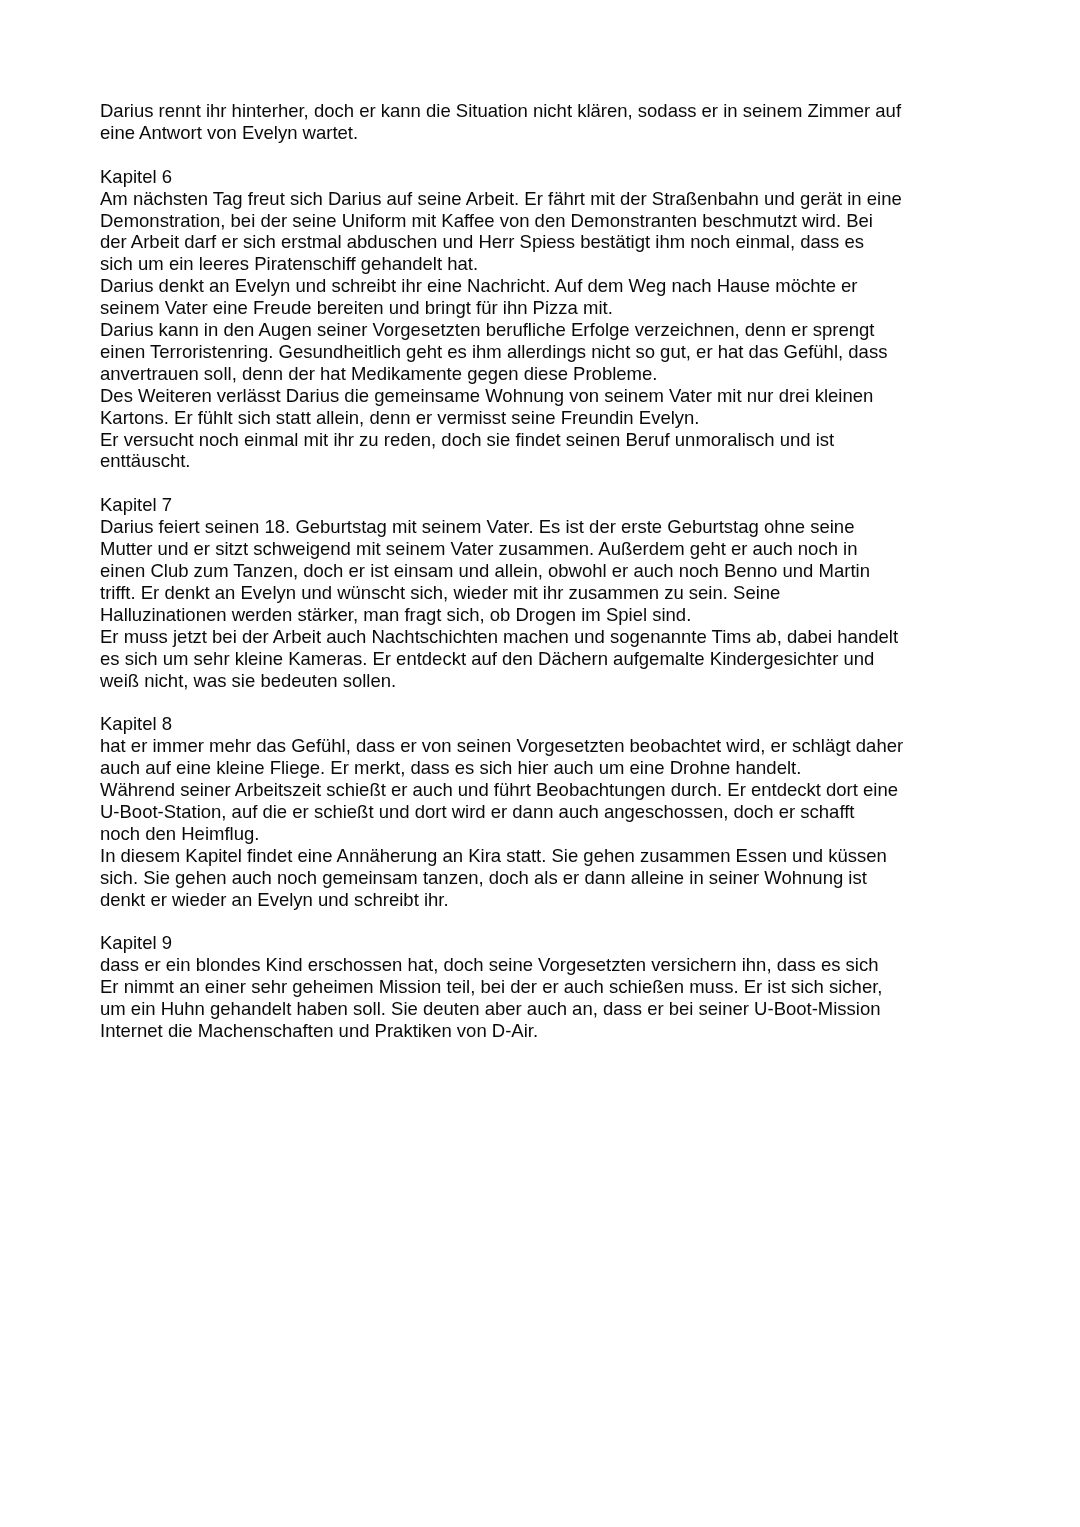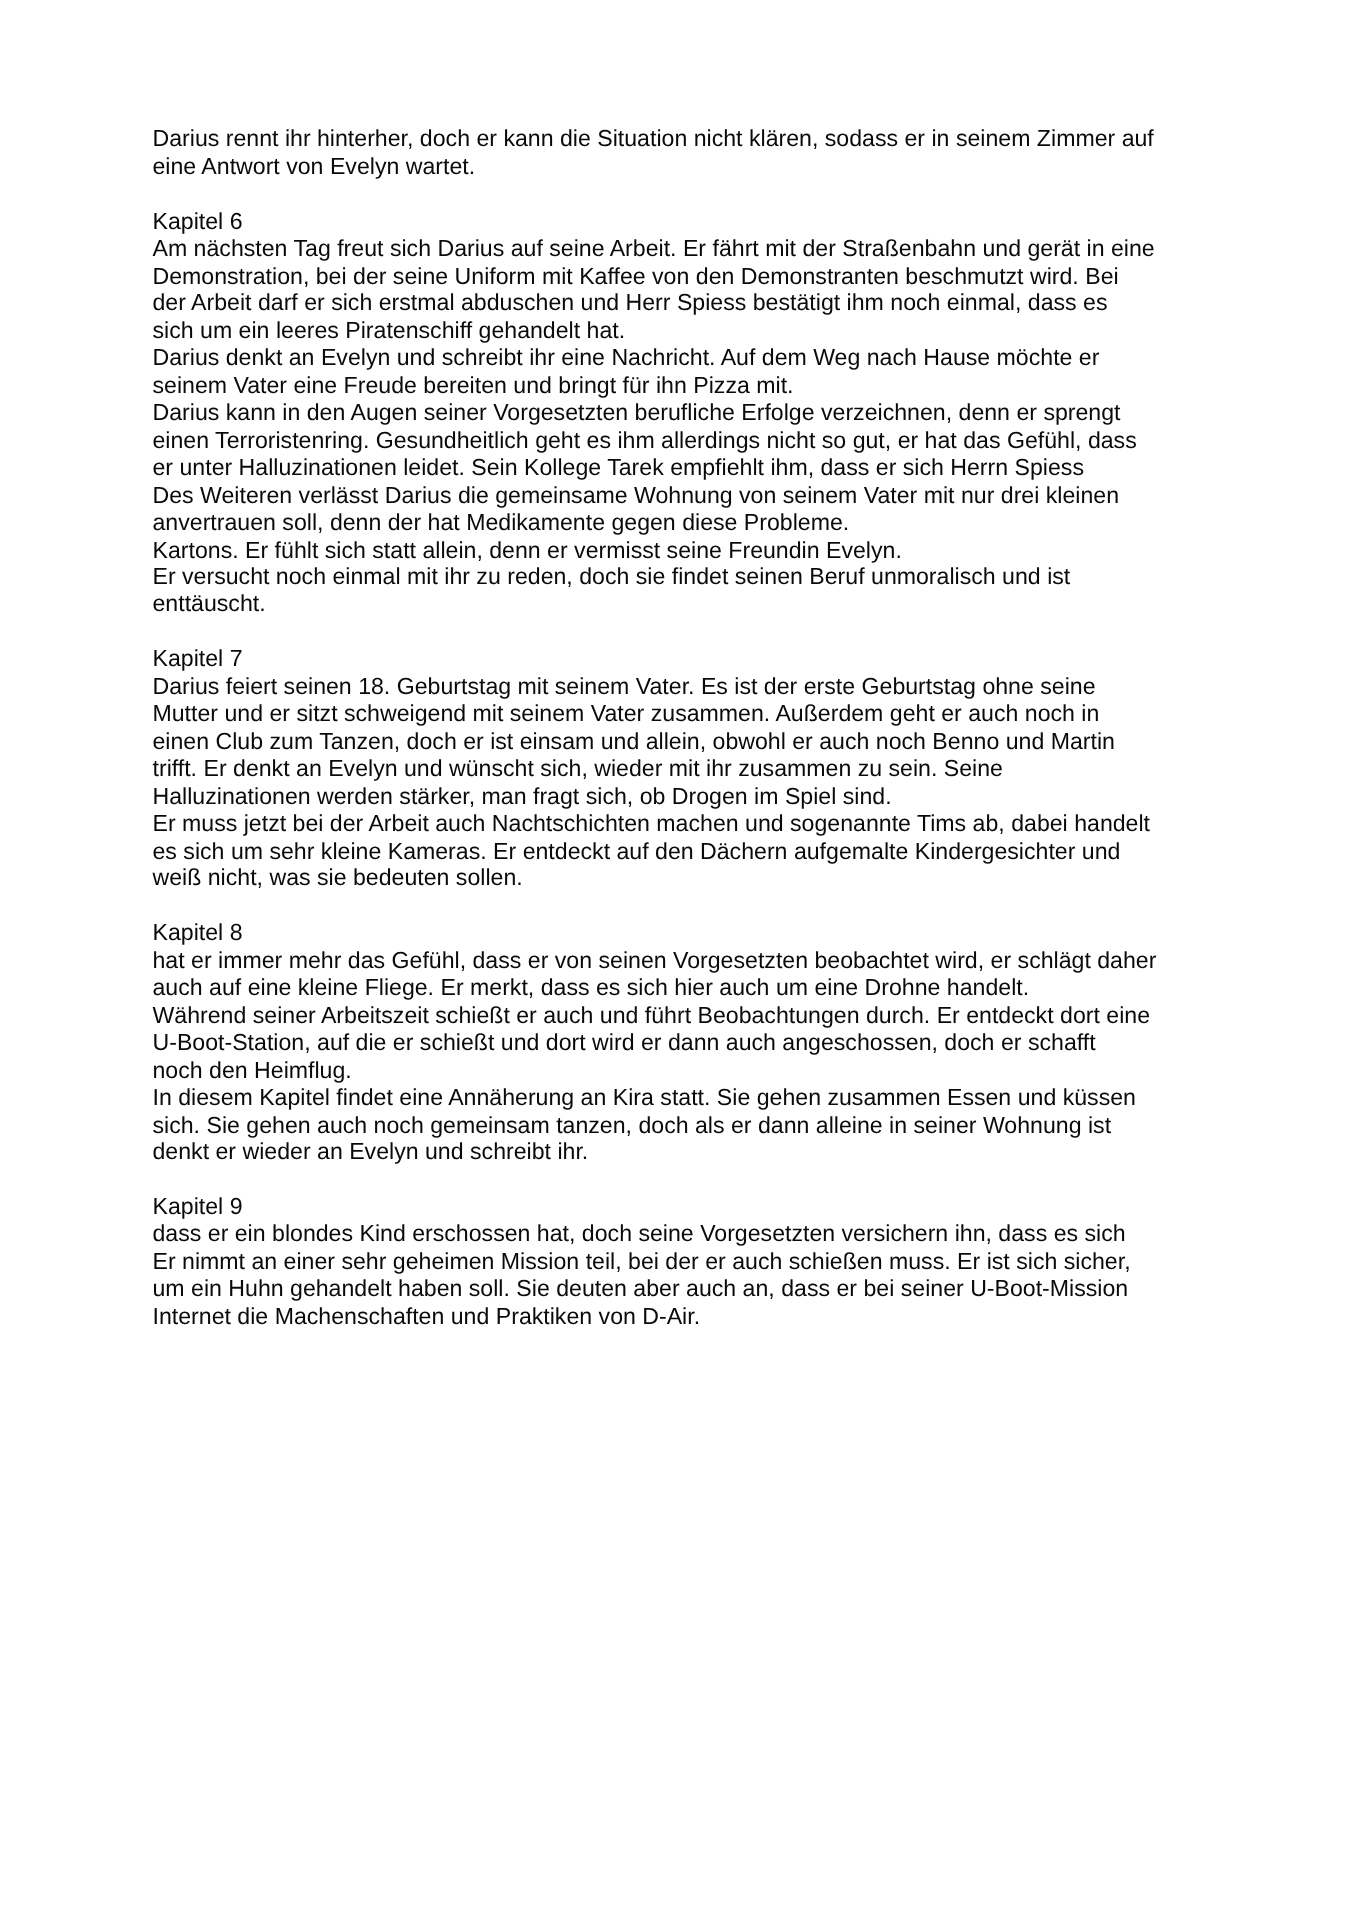--- a/index.html
+++ b/index.html
@@ -25,21 +25,20 @@
   }
   .text-block {
     position: absolute;
     left: 100px;
     top: 100px;
     width: 940px;
     color: #0a0a0a;
     font-size: 18.5px;
     line-height: 21.9px;
     letter-spacing: 0;
-    margin-left: 22px;
   }
   .line {
     white-space: pre;
     min-height: 21.9px;
   }
   .line.blank {
     height: 21.9px;
   }
   .chapter-heading {
     font-weight: normal;
@@ -55,23 +54,22 @@
       <div class="line blank"></div>
       <div class="line chapter-heading">Kapitel 6</div>
       <div class="line">Am nächsten Tag freut sich Darius auf seine Arbeit. Er fährt mit der Straßenbahn und gerät in eine</div>
       <div class="line">Demonstration, bei der seine Uniform mit Kaffee von den Demonstranten beschmutzt wird. Bei</div>
       <div class="line">der Arbeit darf er sich erstmal abduschen und Herr Spiess bestätigt ihm noch einmal, dass es</div>
       <div class="line">sich um ein leeres Piratenschiff gehandelt hat.</div>
       <div class="line">Darius denkt an Evelyn und schreibt ihr eine Nachricht. Auf dem Weg nach Hause möchte er</div>
       <div class="line">seinem Vater eine Freude bereiten und bringt für ihn Pizza mit.</div>
       <div class="line">Darius kann in den Augen seiner Vorgesetzten berufliche Erfolge verzeichnen, denn er sprengt</div>
       <div class="line">einen Terroristenring. Gesundheitlich geht es ihm allerdings nicht so gut, er hat das Gefühl, dass</div>
-      <div class="line">er unter Halluzinationen leidet. Sein Kollege Tarek empfiehlt ihm, dass er sich Herrn Spiess</div>
+      <div class="line">anvertrauen soll, denn der hat Medikamente gegen diese Probleme.</div>
       <div class="line">Des Weiteren verlässt Darius die gemeinsame Wohnung von seinem Vater mit nur drei kleinen</div>
-      <div class="line">anvertrauen soll, denn der hat Medikamente gegen diese Probleme.</div>
       <div class="line">Kartons. Er fühlt sich statt allein, denn er vermisst seine Freundin Evelyn.</div>
       <div class="line">Er versucht noch einmal mit ihr zu reden, doch sie findet seinen Beruf unmoralisch und ist</div>
       <div class="line">enttäuscht.</div>
       <div class="line blank"></div>
       <div class="line chapter-heading">Kapitel 7</div>
       <div class="line">Darius feiert seinen 18. Geburtstag mit seinem Vater. Es ist der erste Geburtstag ohne seine</div>
       <div class="line">Mutter und er sitzt schweigend mit seinem Vater zusammen. Außerdem geht er auch noch in</div>
       <div class="line">einen Club zum Tanzen, doch er ist einsam und allein, obwohl er auch noch Benno und Martin</div>
       <div class="line">trifft. Er denkt an Evelyn und wünscht sich, wieder mit ihr zusammen zu sein. Seine</div>
       <div class="line">Halluzinationen werden stärker, man fragt sich, ob Drogen im Spiel sind.</div>

